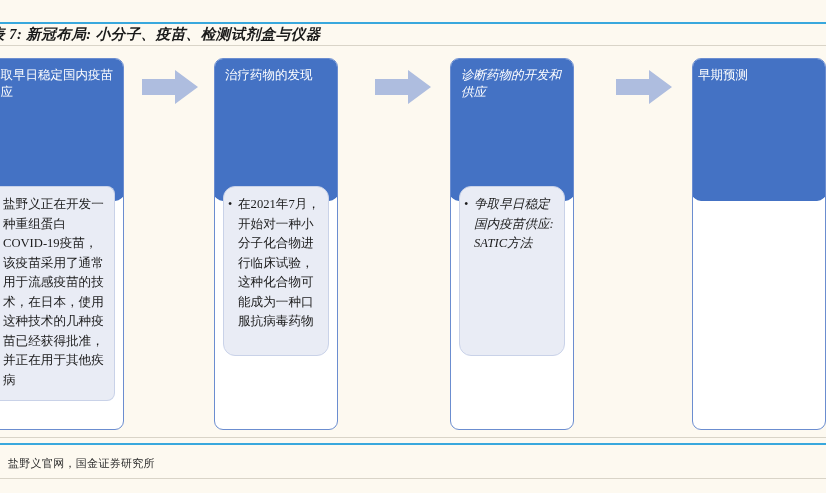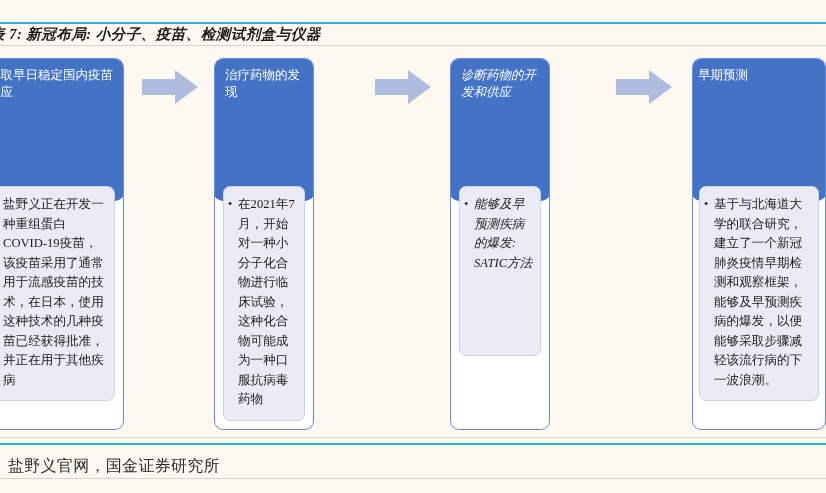--- a/index.html
+++ b/index.html
@@ -54,21 +54,21 @@
     position: absolute;
     left: 0;
     top: 50px;
     width: 826px;
     height: 385px;
   }
 
   .column {
     position: absolute;
     top: 8px;
-    width: 100px;
+    width: 124px;
     height: 372px;
     background: #ffffff;
     border: 1px solid #6b8dd0;
     border-radius: 9px;
     box-sizing: border-box;
     overflow: hidden;
   }
   .column.c0 { left: -12px; width: 136px; }
   .column.c1 { left: 214px; }
   .column.c2 { left: 450px; font-style: italic; }
@@ -97,21 +97,21 @@
   .column.c0 .col-header-label { left: 0px; }
   .column.c3 .col-header-label { left: 6px; }
 
   .col-body {
     position: absolute;
     left: 8px;
     right: 8px;
     top: 127px;
     background: #e9ecf5;
     border: 1px solid #c9d2e8;
-    border-radius: 7px;
+    border-radius: 12px;
     box-sizing: border-box;
     padding: 8px 6px 8px 4px;
     min-height: 170px;
   }
   .column.c0 .col-body { left: 0px; right: 8px; border-left: none; border-radius: 0 8px 8px 0; }
   .column.c3 .col-body { left: 6px; right: 6px; }
 
   .bullet-list {
     margin: 0;
     padding: 0;
@@ -163,21 +163,21 @@
     left: 0;
     top: 443px;
     width: 826px;
     height: 2px;
     background: #39a8dd;
   }
   .footer-source {
     position: absolute;
     left: 8px;
     top: 456px;
-    font-size: 16px;
+    font-size: 11px;
     color: #2b2b2b;
     font-family: Liberation Serif, serif;
     letter-spacing: 0.3px;
   }
   .footer-rule-bottom {
     position: absolute;
     left: 0;
     top: 478px;
     width: 826px;
     height: 1px;
@@ -226,40 +226,35 @@
       <polygon points="0,9 33,9 33,0 56,17 33,34 33,25 0,25" fill="#aebddf"></polygon>
     </svg>
   </div>
 
   <div class="column c2">
     <div class="col-header">
       <div class="col-header-label">诊断药物的开发和供应</div>
     </div>
     <div class="col-body">
       <ul class="bullet-list">
-        <li class="bullet-item">能够及早预测疾病的爆发: SATIC方法</li>
+        <li class="bullet-item">争取早日稳定国内疫苗供应: SATIC方法</li>
       </ul>
     </div>
   </div>
 
   <div class="arrow a2">
     <svg viewBox="0 0 56 34" xmlns="http://www.w3.org/2000/svg" aria-hidden="true">
       <polygon points="0,9 33,9 33,0 56,17 33,34 33,25 0,25" fill="#aebddf"></polygon>
     </svg>
   </div>
 
   <div class="column c3">
     <div class="col-header">
       <div class="col-header-label">早期预测</div>
     </div>
-    <div class="col-body">
-      <ul class="bullet-list">
-        <li class="bullet-item">基于与北海道大学的联合研究，建立了一个新冠肺炎疫情早期检测和观察框架，能够及早预测疾病的爆发，以便能够采取步骤减轻该流行病的下一波浪潮。</li>
-      </ul>
-    </div>
   </div>
 
 </div>
 
 <div class="footer-rule-top"></div>
 <div class="footer-rule-cyan"></div>
 <div class="footer-source">盐野义官网，国金证券研究所</div>
 <div class="footer-rule-bottom"></div>
 
 </body></html>

